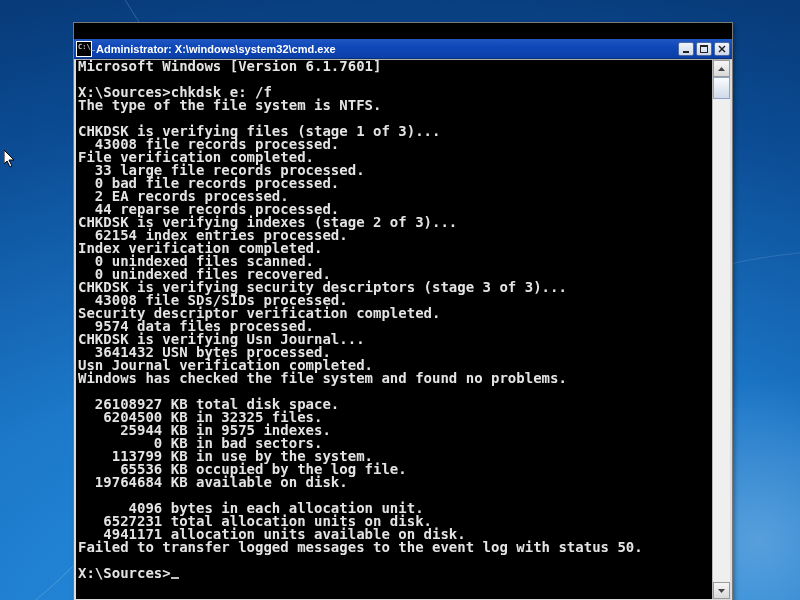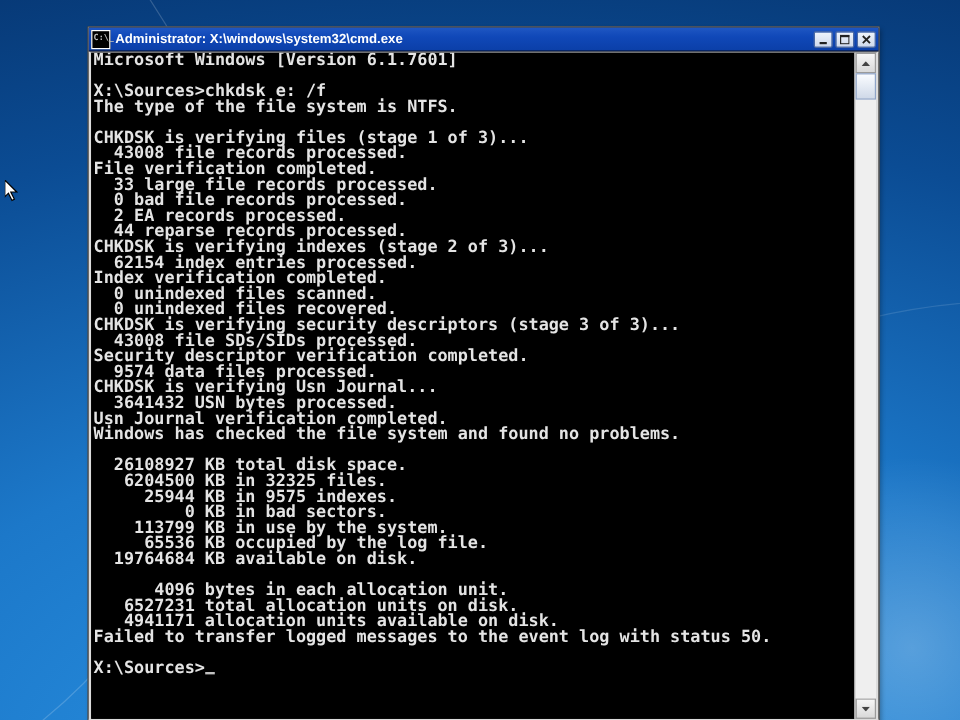--- a/index.html
+++ b/index.html
@@ -52,20 +52,21 @@
     height: 19px;
     background: linear-gradient(to bottom, #1f57c3 0%, #1048b8 40%, #0b3fa8 100%);
     display: flex;
     align-items: center;
     color: #fff;
     font-size: 11px;
     font-weight: bold;
     padding: 0 2px 0 2px;
     border-bottom: 1px solid #0a2f7f;
     user-select: none;
+    margin-top: 16px;
   }
   .titlebar .sysicon {
     width: 16px;
     height: 16px;
     margin-right: 4px;
     background: #000;
     border: 1px solid #fff;
     box-sizing: border-box;
     position: relative;
   }

